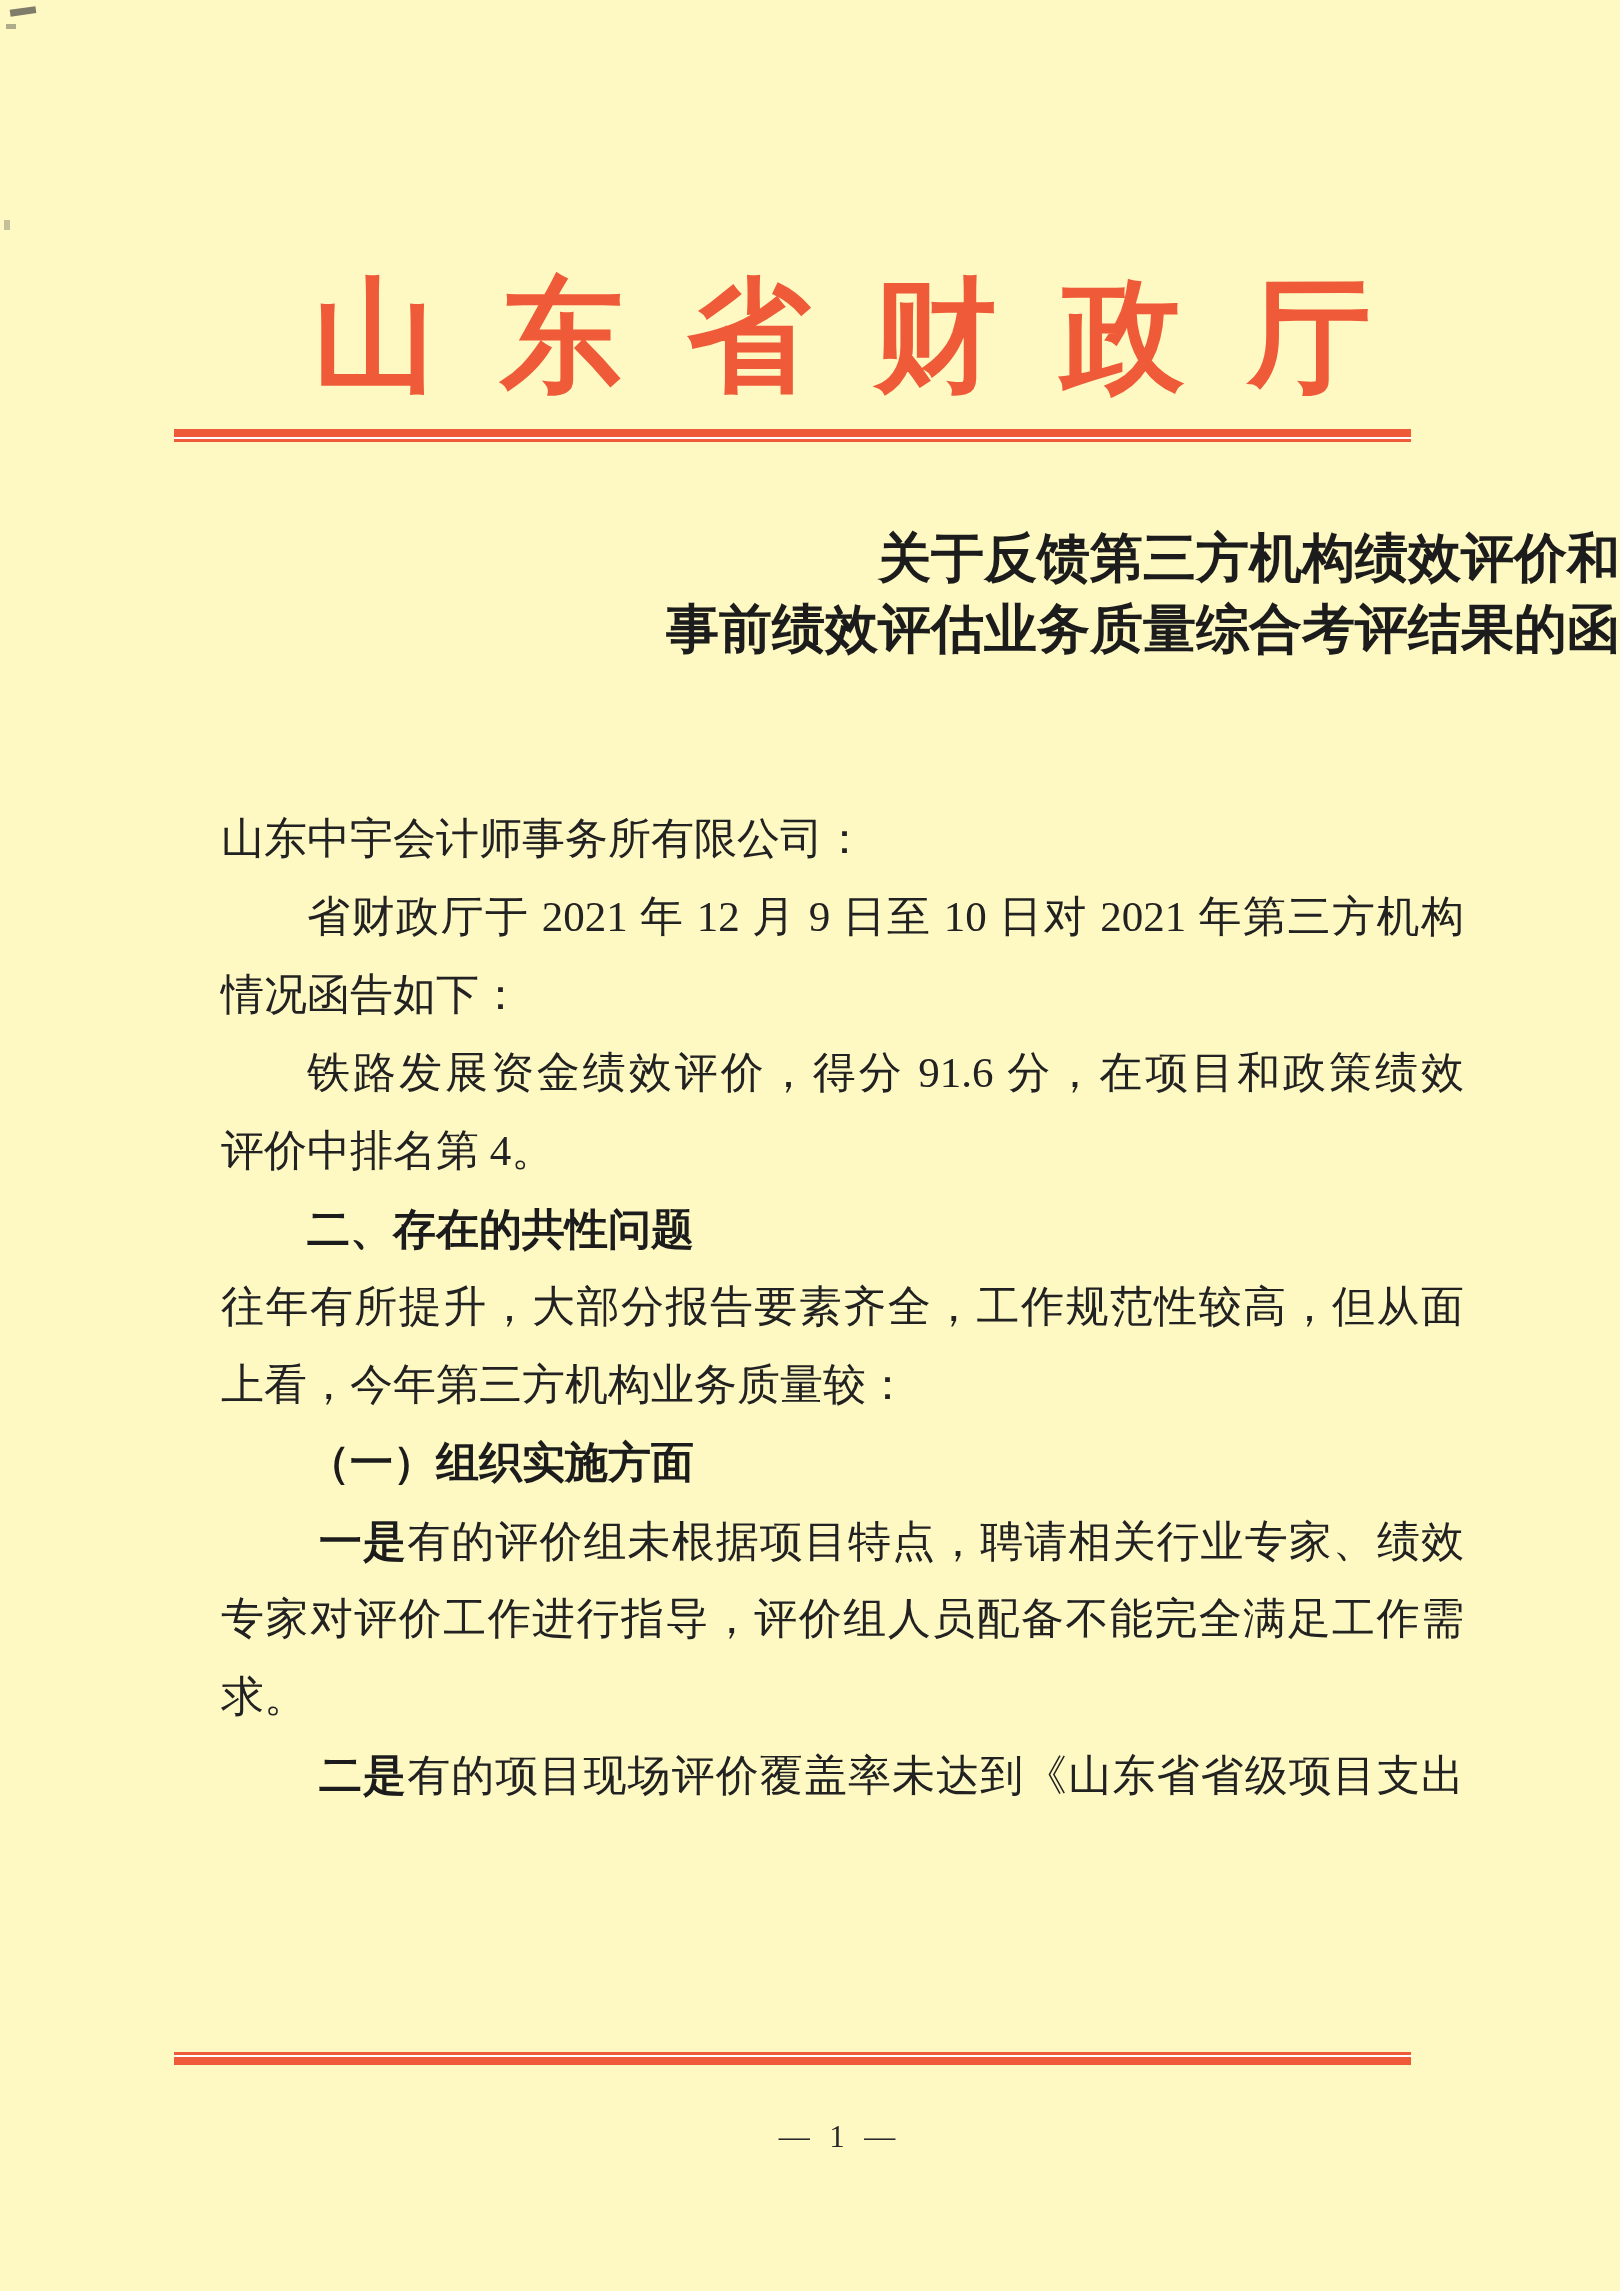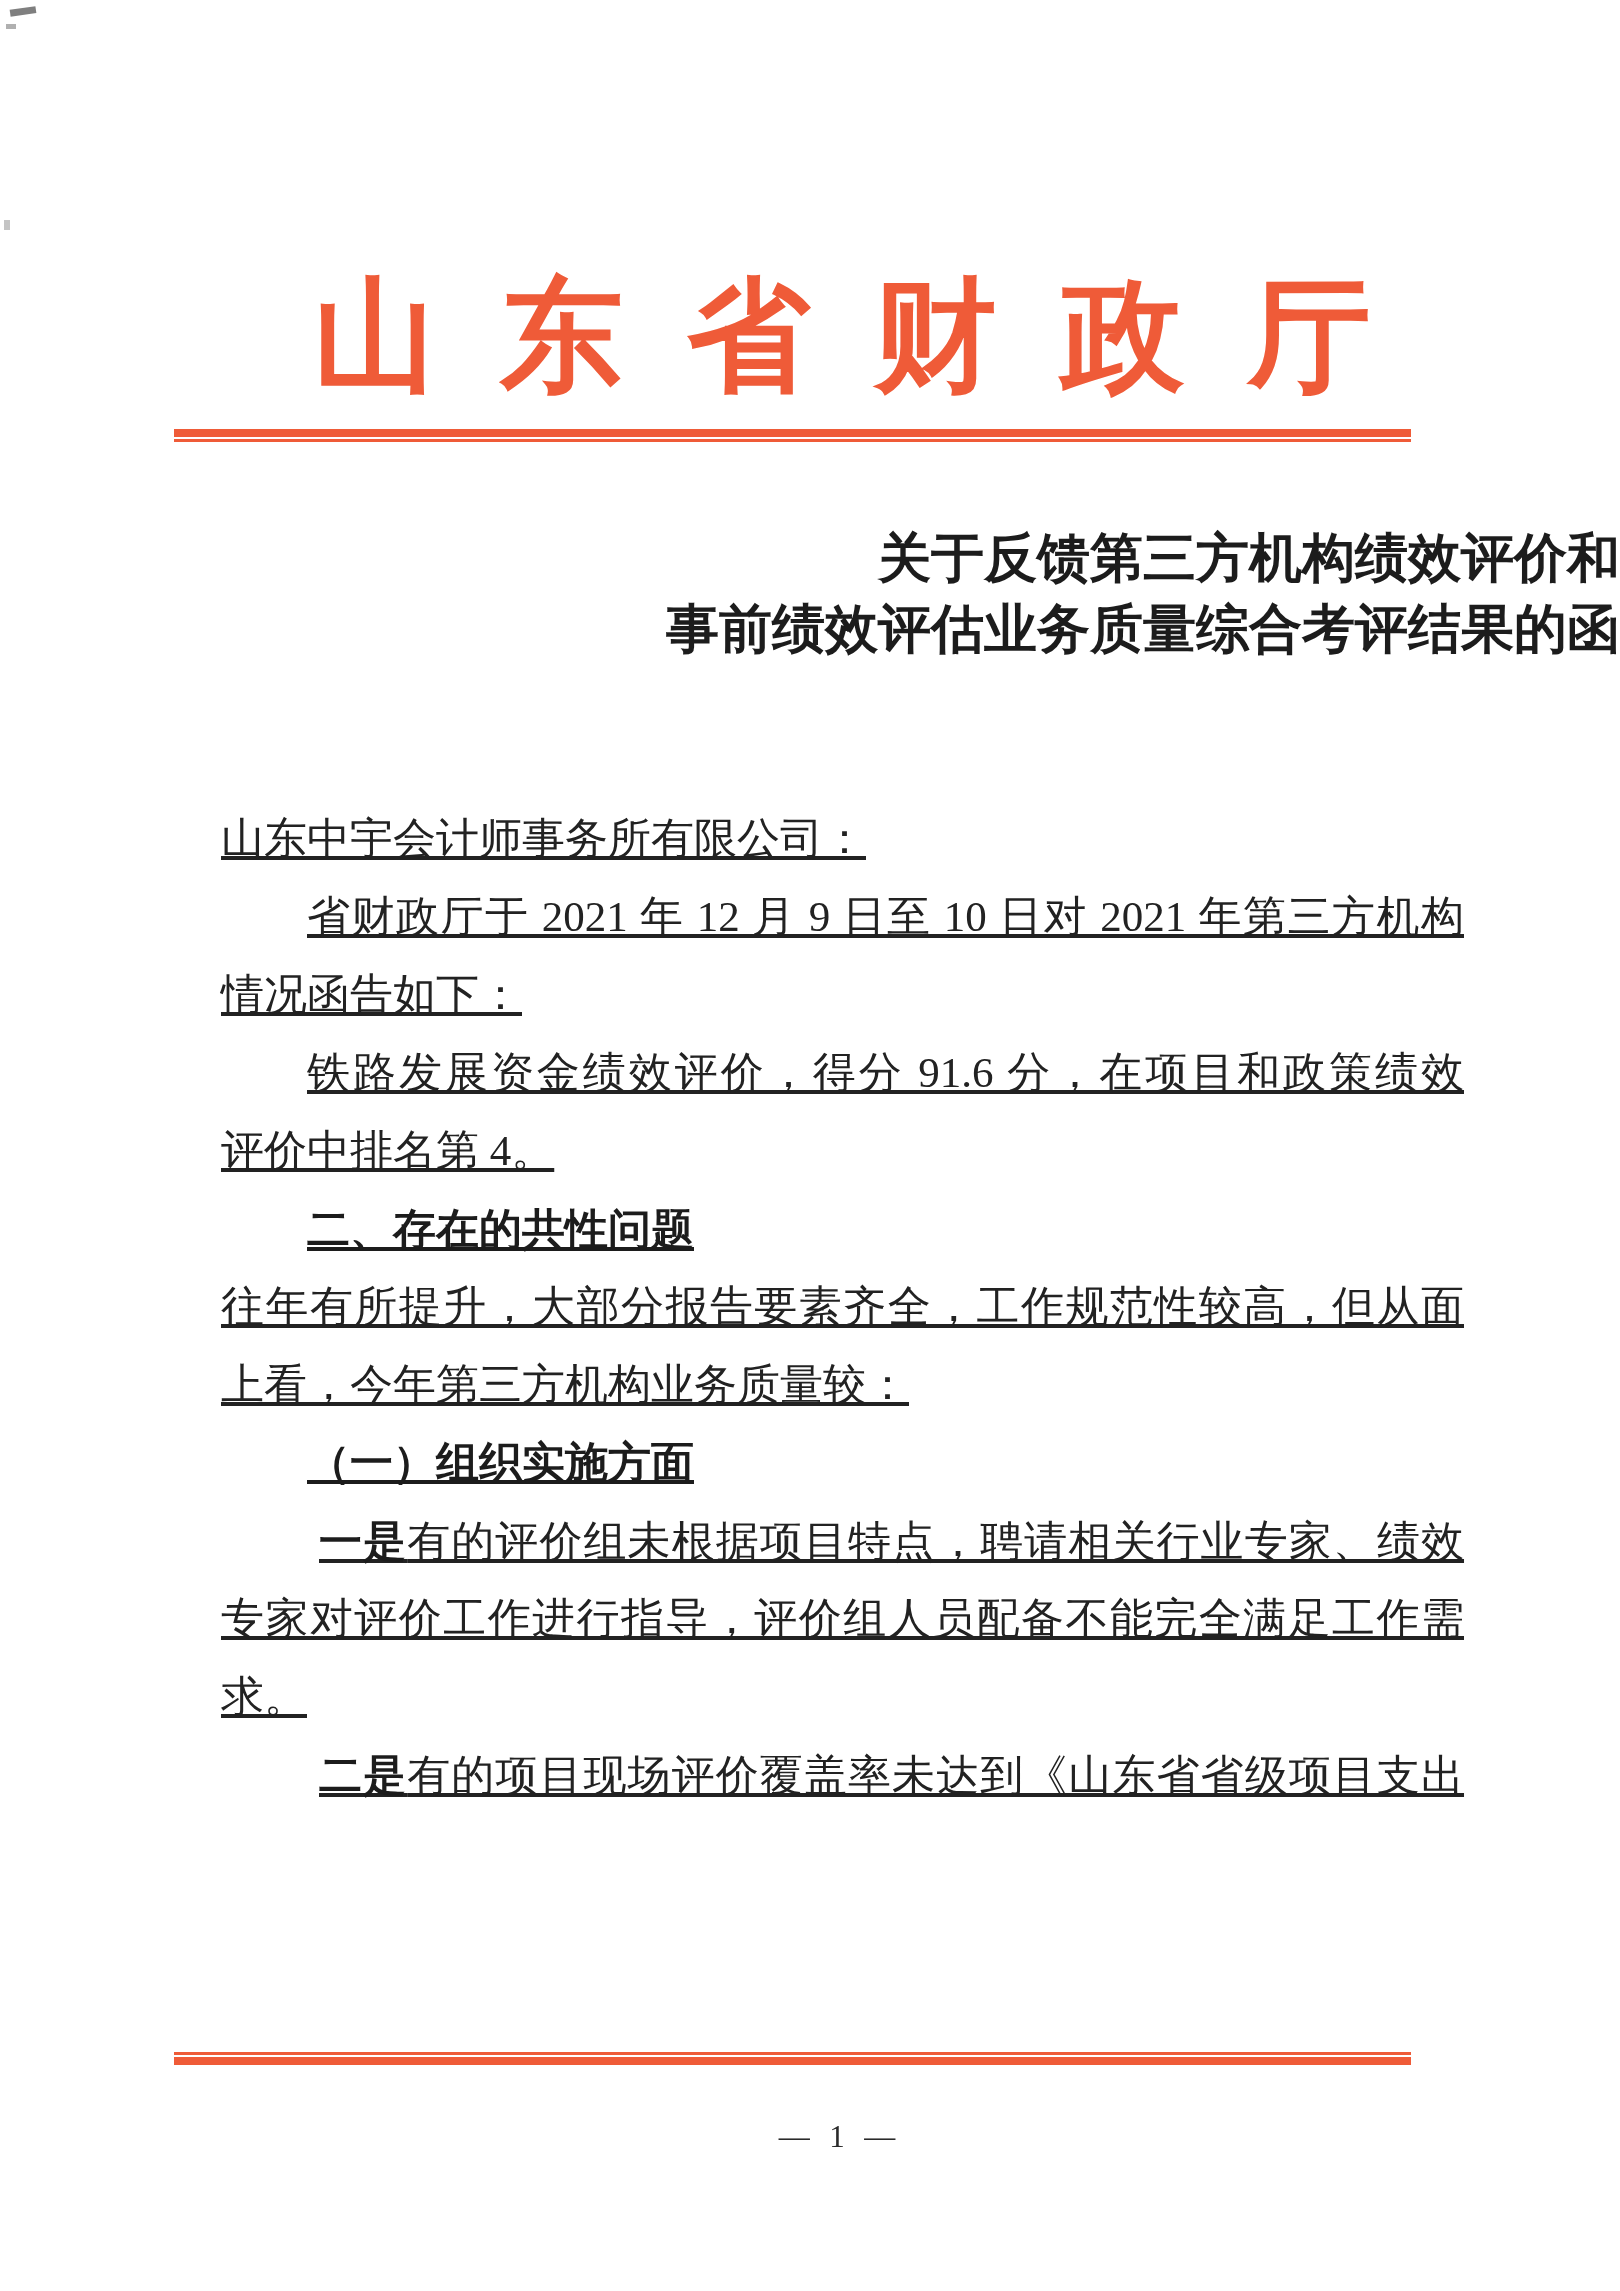--- a/index.html
+++ b/index.html
@@ -1,19 +1,19 @@
 <!DOCTYPE html>
 <html><head>
 <meta charset="utf-8">
 <style>
   html,body{margin:0;padding:0;background:#8a8a8a;}
   .page{
     position:relative;
     width:1620px;height:2292px;
-    background:#ffffff;
+    background:#fef9c3;
     overflow:hidden;
     font-family:"Liberation Serif","DejaVu Serif",serif;
   }
   
   .scan-artifact{position:absolute;background:#3a3a3a;opacity:.65;}
   .sa1{left:9.8px;top:7.8px;width:25.5px;height:6.9px;transform:rotate(-8deg);}
   .sa2{left:5.9px;top:23.5px;width:9.8px;height:5.9px;opacity:.4;}
   .sa3{left:3.9px;top:220px;width:5.9px;height:9.8px;opacity:.3;}
 
   .letterhead{
@@ -45,21 +45,21 @@
     line-height:71px;
     font-family:"Liberation Serif","DejaVu Serif",serif;
   }
 
   .body-block{
     position:absolute;left:221px;top:800px;width:1243px;
     color:#222222;
     font-size:43px;
     line-height:78px;
   }
-  .line{height:78px;white-space:nowrap;text-decoration:underline;}
+  .line{height:78px;white-space:nowrap;}
   .indent{padding-left:86px;}
   .just{white-space:normal;text-align:justify;text-align-last:justify;}
   .h-sans{font-family:"Liberation Sans","DejaVu Sans",sans-serif;font-weight:bold;color:#1c1c1c;}
   .h-serif{font-weight:bold;color:#1c1c1c;}
   .lead-bold{font-family:"Liberation Sans","DejaVu Sans",sans-serif;font-weight:bold;color:#1c1c1c;margin-left:12px;}
 
   .page-number{
     position:absolute;left:742px;top:2119px;width:196px;
     text-align:center;
     color:#2a2a2a;

